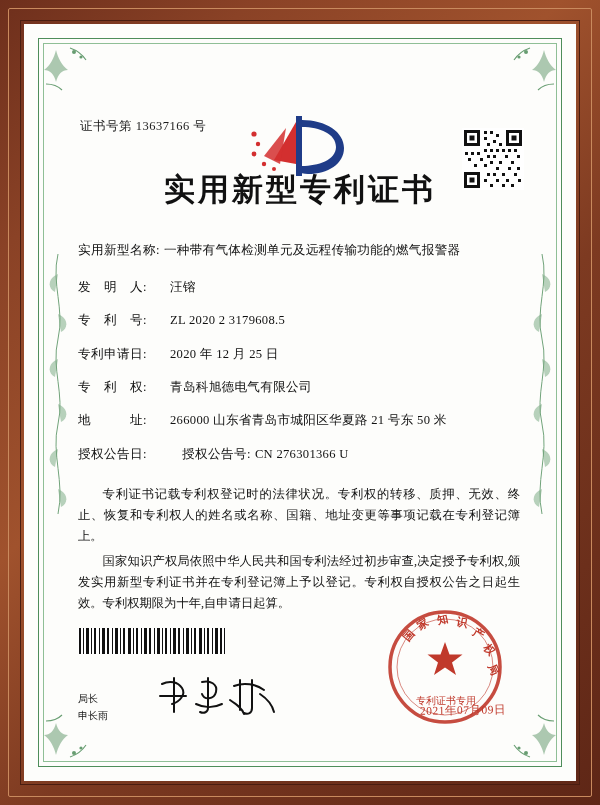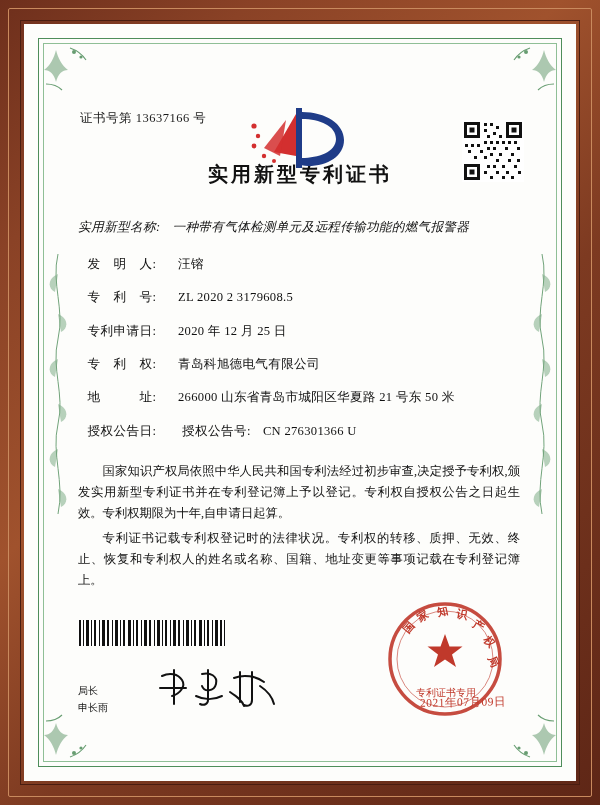--- a/index.html
+++ b/index.html
@@ -81,21 +81,21 @@
     color: #4e8d5a;
     opacity: .8;
   }
   .vine svg { width: 100%; height: 100%; display: block; }
   .vine.left { left: 21px; top: 230px; }
   .vine.right { right: 21px; top: 230px; transform: scaleX(-1); }
 
   
   .content {
     position: absolute;
-    left: 46px; top: 42px;
+    left: 46px; top: 50px;
     width: 460px;
     height: 672px;
   }
 
   .cert-no {
     font-size: 12.5px;
     color: #1a1a1a;
     letter-spacing: .5px;
     margin-top: 44px;
     margin-left: 10px;
@@ -116,21 +116,21 @@
     left: 50%;
     transform: translateX(-50%);
     top: 38px;
     width: 120px;
     height: 68px;
   }
   .logo svg { width: 100%; height: 100%; display: block; }
 
   .title {
     text-align: center;
-    font-size: 20px;
+    font-size: 31px;
     font-weight: bold;
     letter-spacing: 3px;
     color: #111;
     margin-top: 34px;
     font-family: "Liberation Serif", serif;
   }
 
   .fields {
     margin-top: 30px;
     padding-left: 8px;
@@ -141,24 +141,24 @@
     color: #111;
     line-height: 1.5;
     margin-bottom: 14.5px;
     display: flex;
     align-items: baseline;
   }
   .field-label {
     white-space: nowrap;
     letter-spacing: .4px;
   }
-  .field-label.wide { min-width: 88px; text-align: center; }
+  .field-label.wide { min-width: 88px; }
   .field-value {
     letter-spacing: .3px;
-    margin-left: 12px;
+    margin-left: 4px;
   }
   .field-row.name-row .field-label { min-width: 88px; }
 
   .inline-extra {
     margin-left: 16px;
     white-space: nowrap;
   }
 
   .paragraphs {
     margin-top: 20px;
@@ -375,21 +375,21 @@
           </g>
         </svg>
       </div>
 
       <div class="cert-no">证书号第 13637166 号</div>
 
       <div class="title">实用新型专利证书</div>
 
       <div class="fields">
 
-        <div class="field-row" style="margin-top:10px;font-style:italic;">
+        <div class="field-row" style="margin-top:10px;">
           <span class="field-label">实用新型名称:</span>
           <span class="field-value">一种带有气体检测单元及远程传输功能的燃气报警器</span>
         </div>
 
         <div class="field-row name-row" style="margin-top:18px;">
           <span class="field-label wide">发　明　人:</span>
           <span class="field-value">汪镕</span>
         </div>
 
         <div class="field-row">
@@ -413,22 +413,22 @@
         </div>
 
         <div class="field-row">
           <span class="field-label wide">授权公告日:</span>
           <span class="field-label inline-extra">授权公告号:</span>
           <span class="field-value">CN 276301366 U</span>
         </div>
       </div>
 
       <div class="paragraphs">
+        <p>专利证书记载专利权登记时的法律状况。专利权的转移、质押、无效、终止、恢复和专利权人的姓名或名称、国籍、地址变更等事项记载在专利登记簿上。</p>
         <p>国家知识产权局依照中华人民共和国专利法经过初步审查,决定授予专利权,颁发实用新型专利证书并在专利登记簿上予以登记。专利权自授权公告之日起生效。专利权期限为十年,自申请日起算。</p>
-        <p>专利证书记载专利权登记时的法律状况。专利权的转移、质押、无效、终止、恢复和专利权人的姓名或名称、国籍、地址变更等事项记载在专利登记簿上。</p>
       </div>
 
       <div class="barcode">
         <svg viewBox="0 0 148 26" preserveAspectRatio="none">
           <rect width="148" height="26" fill="#fff"></rect>
           <g fill="#111">
             <rect x="1" y="0" width="2" height="26"></rect>
               <rect x="5" y="0" width="1" height="26"></rect>
             <rect x="8" y="0" width="3" height="26"></rect>
               <rect x="13" y="0" width="1" height="26"></rect>

